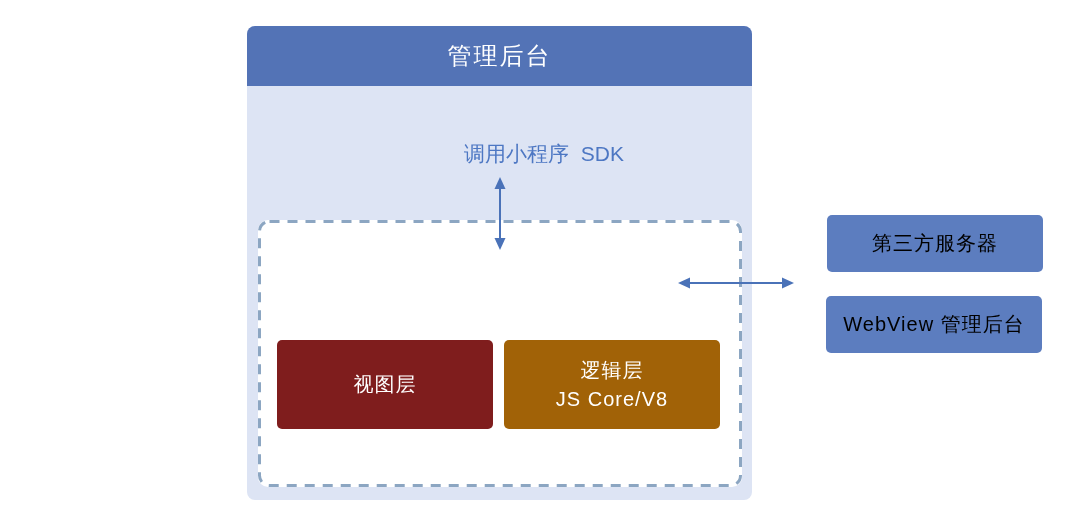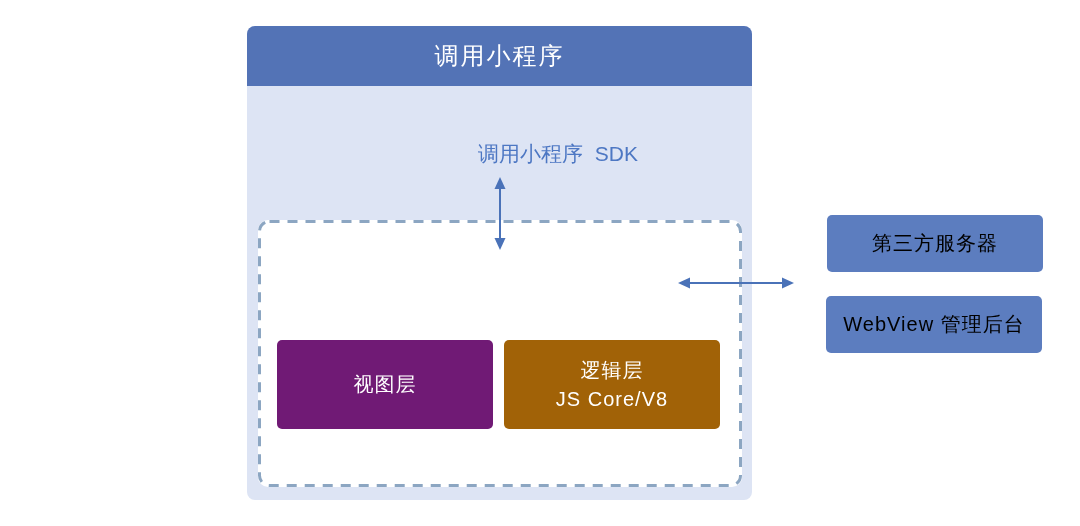--- a/index.html
+++ b/index.html
@@ -36,21 +36,21 @@
     display: flex;
     align-items: center;
     justify-content: center;
     color: #ffffff;
     font-size: 24px;
     font-weight: 500;
     letter-spacing: 2px;
   }
   .sdk-call-label {
     position: absolute;
-    left: 259px;
+    left: 245px;
     top: 140px;
     width: 570px;
     text-align: center;
     color: #4d77c3;
     font-size: 21px;
     white-space: pre;
     padding-left: 14px;
   }
   
   .sandbox-bg {
@@ -81,21 +81,21 @@
     border-radius: 5px;
     display: flex;
     flex-direction: column;
     align-items: center;
     justify-content: center;
     color: #ffffff;
     font-size: 20px;
     line-height: 29px;
     letter-spacing: 1px;
   }
-  .view-layer  { left: 277px; background: #701a75; align-items: center; }
+  .view-layer  { left: 277px; background: #7f1d1d; align-items: center; }
   .logic-layer { left: 504px; background: #a16207; }
   
   .ext-box {
     position: absolute;
     width: 216px;
     height: 57px;
     background: #5c7dbf;
     border-radius: 5px;
     display: flex;
     align-items: center;
@@ -117,21 +117,21 @@
     pointer-events: none;
   }
 </style>
 </head>
 <body>
 
 <div id="canvas">
 
   <div class="host-box"></div>
   <div class="host-header">
-    <span>调用小程序</span>
+    <span>管理后台</span>
   </div>
 
   <div class="sdk-call-label">调用小程序  SDK</div>
 
   <div class="sandbox-bg"></div>
 
   <div class="layer-box view-layer">
     <div>视图层</div>
   </div>
 

